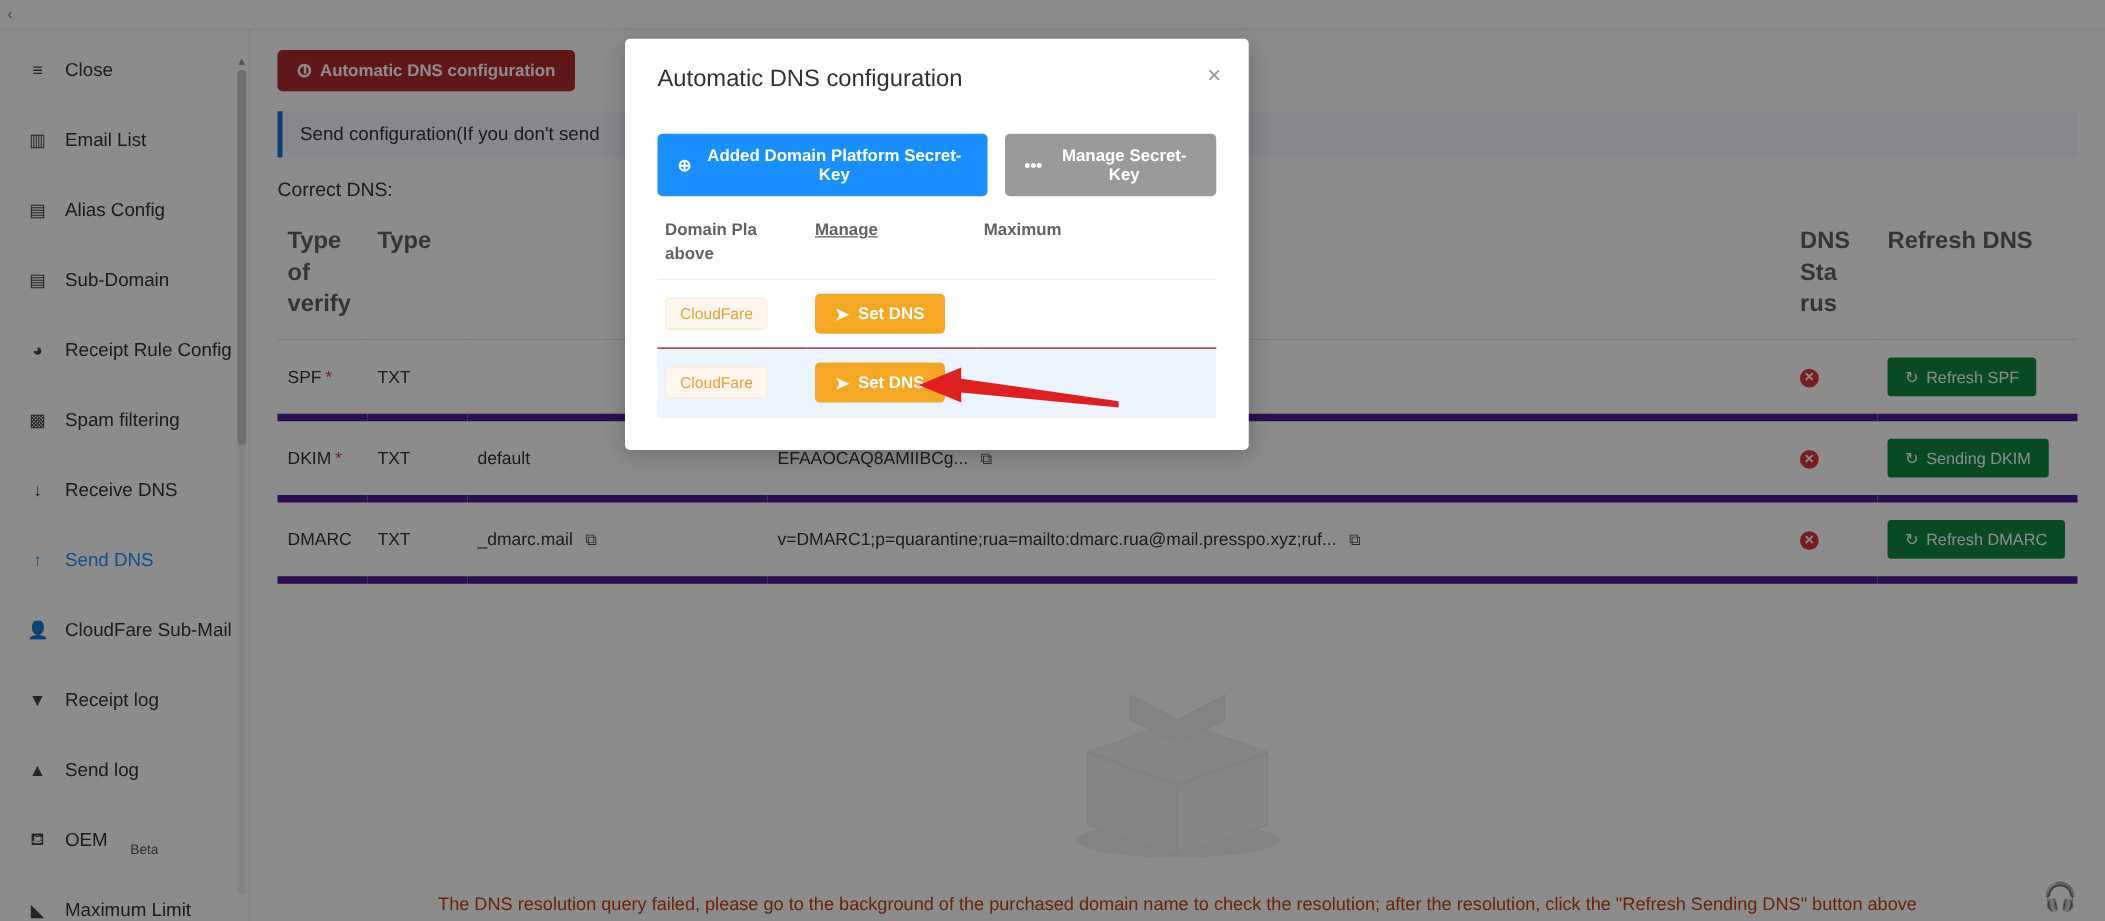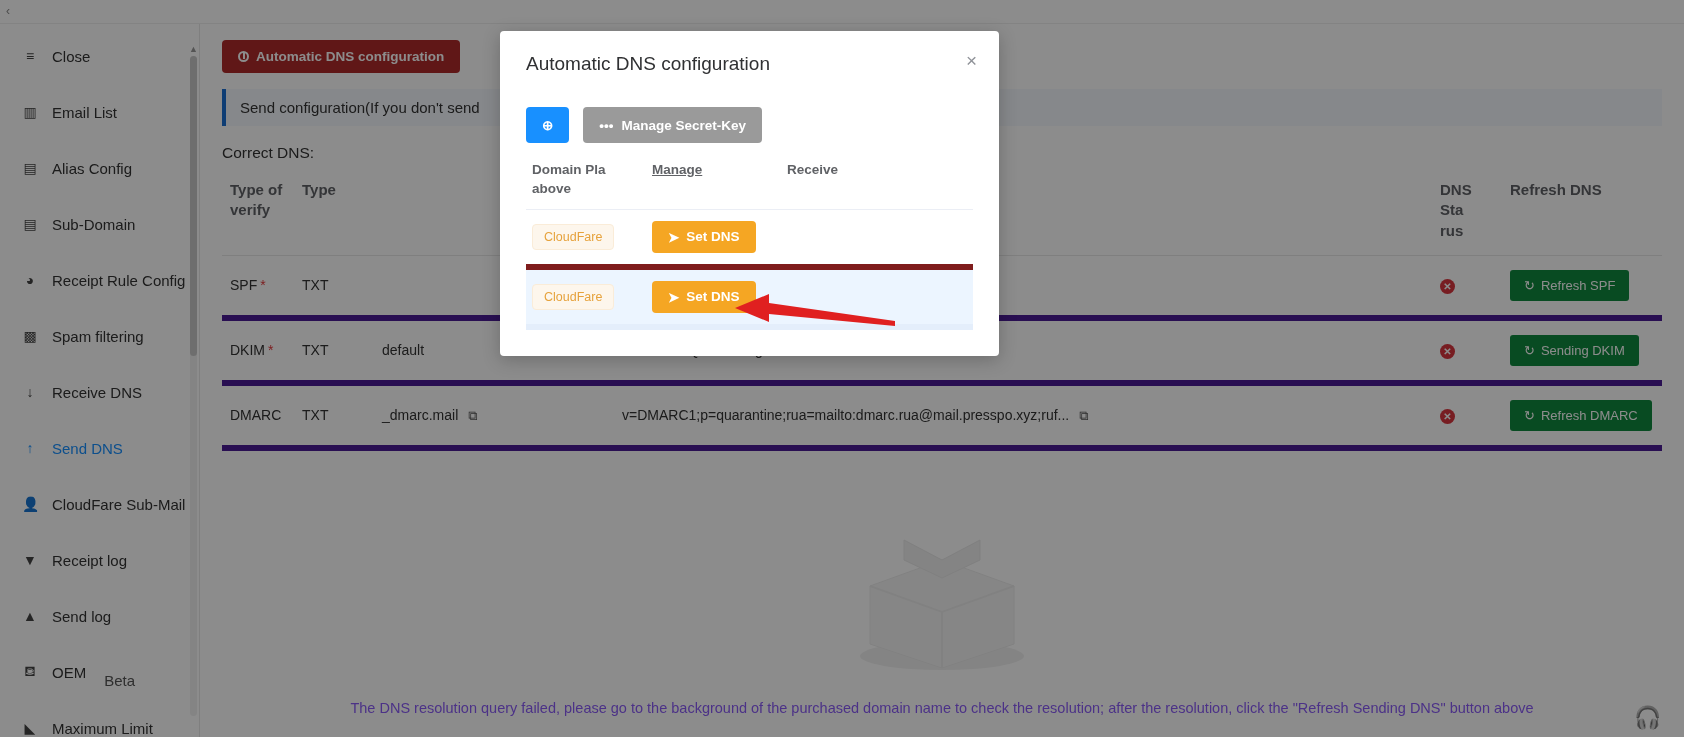--- a/index.html
+++ b/index.html
@@ -45,21 +45,21 @@
     font-size:15px; color:#333333;
     cursor:pointer; white-space:nowrap;
     margin-bottom:16px;
   }
   .side-item.active { color:#1890ff; }
   .side-item .ico {
     width:16px; display:inline-block; text-align:center;
     font-size:14px; color:#444;
   }
   .side-item.active .ico { color:#1890ff; }
-  .side-item .beta { font-size:15px; color:#555; margin-left:4px;margin-top:16px; }
+  .side-item .beta { font-size:11px; color:#555; margin-left:4px;margin-top:16px; }
 
   
   .side-scroll {
     position:absolute; right:2px; top:32px; width:7px; height:660px;
     background:#f1f1f1; border-radius:4px;
   }
   .side-scroll .thumb {
     position:absolute; top:0; left:0; width:7px; height:300px;
     background:#c9c9c9; border-radius:4px;
   }
@@ -93,21 +93,21 @@
     margin-top:16px; background:#f4f8fd; border-left:4px solid #1a6fd4;
     padding:10px 14px; font-size:15px; color:#333;
   }
 
   .section-title {
     margin-top:18px; font-size:15.5px; color:#333;
   }
 
   table.dns { width:100%; border-collapse:collapse; margin-top:8px; }
   table.dns th {
-    font-size:15px; color:#606266; font-weight:bold;
+    font-size:19px; color:#606266; font-weight:bold;
     text-align:left; padding:10px 8px 14px 8px;
     vertical-align:top; line-height:1.35;
     border-bottom:1px solid #e8e8e8;
   }
   table.dns td {
     font-size:14px; color:#333; padding:14px 8px;
     border-bottom:6px solid #4c1d95; vertical-align:middle;
   }
   .req { color:#e4393c; margin-left:3px; }
   .copy-ico {
@@ -134,21 +134,21 @@
     background:#d9363e; color:#fff; font-size:9px; line-height:14px;
     text-align:center; font-weight:bold; margin:0 2px;
     vertical-align:1px;
   }
 
   .empty-wrap {
     margin-top:30px; display:flex; flex-direction:column;
     align-items:center; justify-content:center; height:270px;
   }
   .empty-note {
-    text-align:right; font-size:14.5px; color:#8b5cf6; margin-top:14px;
+    text-align:right; font-size:14.5px; color:#c2410c; margin-top:14px;
   }
 
   .headset {
     position:absolute; right:22px; bottom:6px; font-size:22px; color:#777;
     z-index:60;
   }
 
   
   .modal {
     position:absolute; left:500px; top:31px; width:499px;
@@ -174,21 +174,21 @@
   }
   table.mtable { width:100%; border-collapse:collapse; margin-top:10px; }
   table.mtable th {
     font-size:13.5px; color:#606266; font-weight:bold; text-align:left;
     padding:8px 6px 10px 6px; vertical-align:top; line-height:1.4;
     border-bottom:1px solid #ebeef5;
   }
   table.mtable th.c-plat { width:120px; }
   table.mtable th.c-man  { width:135px;text-decoration:underline; }
   table.mtable td {
-    padding:11px 6px; border-bottom:6px solid #7f1d1d; vertical-align:middle;
+    padding:11px 6px; border-bottom:1px solid #7f1d1d; vertical-align:middle;
   }
   table.mtable tr.hl td { background:#ecf5ff; border-bottom-color:#e4eefb; }
   .tag-cf {
     display:inline-block; background:#fdf6ec; color:#e6a23c;
     border:1px solid #faecd8; border-radius:4px;
     font-size:12.5px; padding:5px 11px;
   }
   .btn-setdns {
     display:inline-flex; align-items:center; gap:7px;
     background:#f5a623; color:#fff; border:none; border-radius:4px;
@@ -387,36 +387,37 @@
 <div id="dimmer"></div>
 
 <div class="modal">
 
   <div class="modal-title">Automatic DNS configuration</div>
   <div class="modal-close">×</div>
 
   <div class="modal-actions">
     <button class="btn-blue">
       <span>⊕</span>
+      <span>Added Domain Platform Secret-Key</span>
     </button>
     <button class="btn-grey">
       <span>•••</span>
       <span>Manage Secret-Key</span>
     </button>
   </div>
 
   <table class="mtable">
     <thead>
       <tr>
         <th class="c-plat">
           <span>Domain Pla</span><br>
           <span>above</span>
         </th>
         <th class="c-man">Manage</th>
-        <th>Receive</th>
+        <th>Maximum</th>
       </tr>
     </thead>
     <tbody>
       <tr>
         <td>
           <span class="tag-cf">CloudFare</span>
         </td>
         <td>
           <button class="btn-setdns">
             <span>➤</span>

